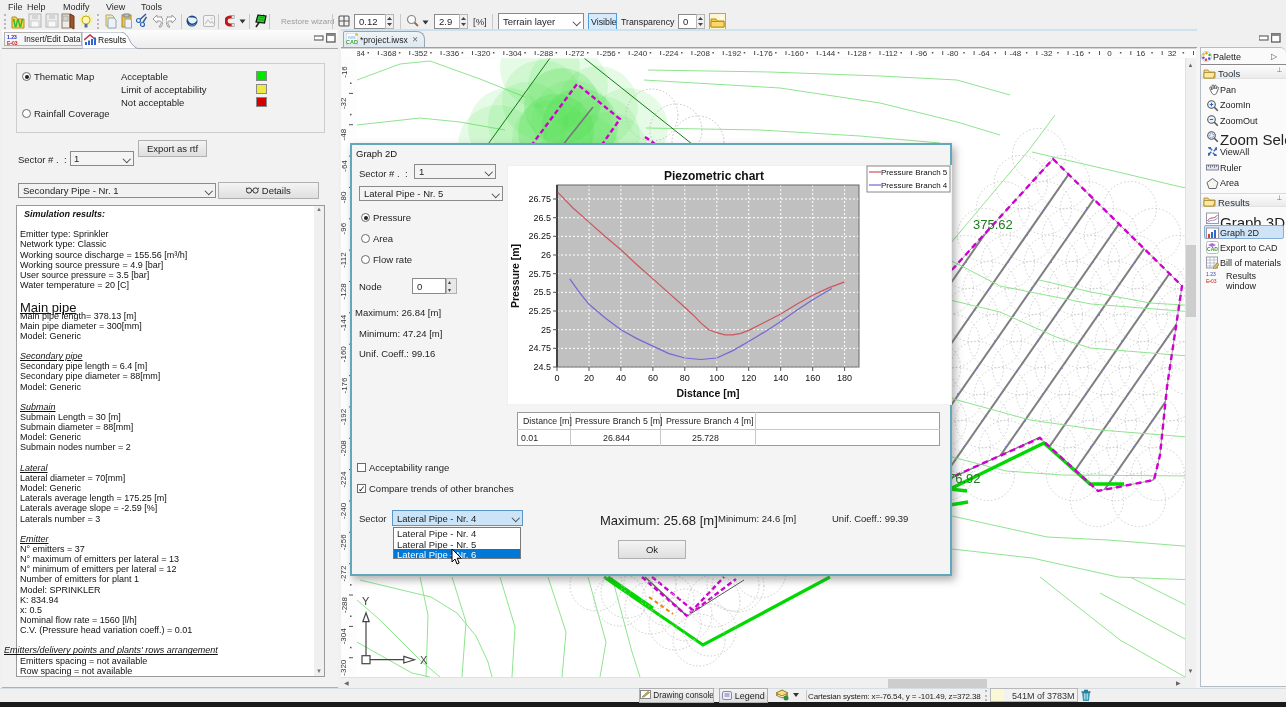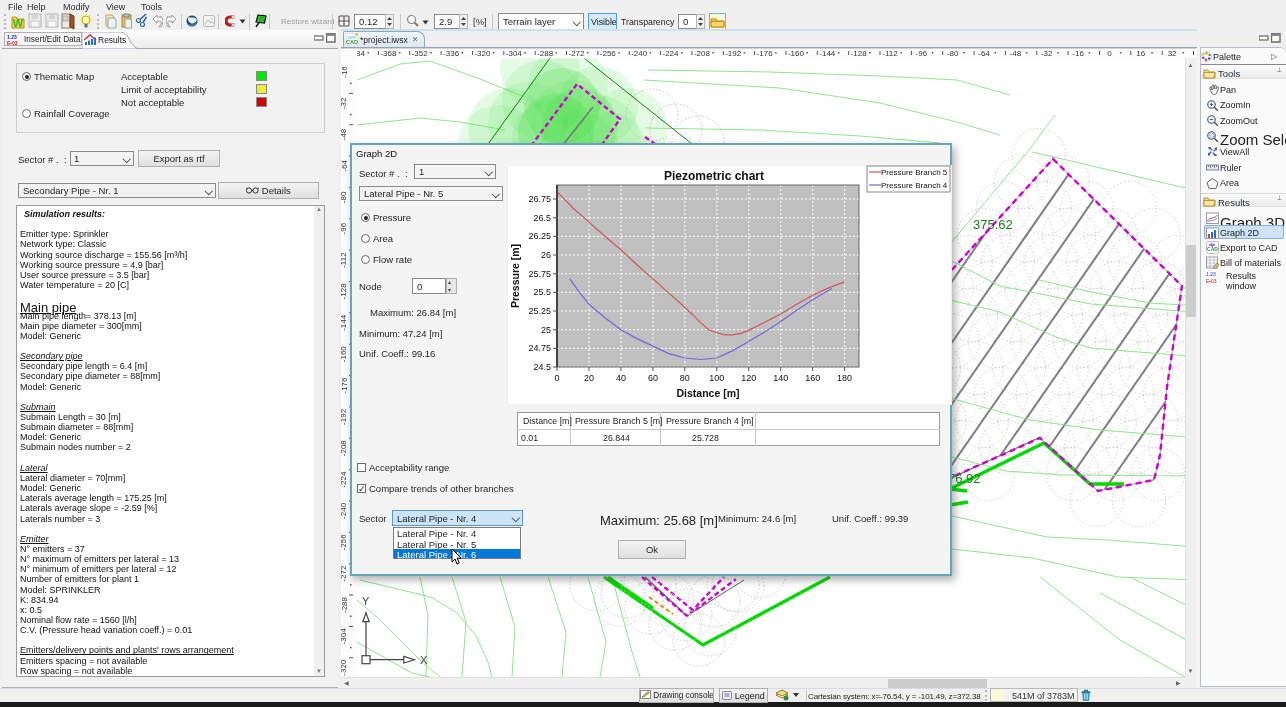--- a/index.html
+++ b/index.html
@@ -174,21 +174,21 @@
 <div class="tx" style="left:121px;top:71px;font-size:9.5px;color:#1e1e1e">Acceptable</div>
 <div class="tx" style="left:121px;top:84px;font-size:9.5px;color:#1e1e1e">Limit of acceptability</div>
 <div class="tx" style="left:121px;top:97px;font-size:9.5px;color:#1e1e1e">Not acceptable</div>
 <div class="abs" style="left:256px;top:71px;width:11px;height:10px;background:#00e800;border:1px solid #8a8a8a"></div>
 <div class="abs" style="left:256px;top:84px;width:11px;height:10px;background:#f0ea40;border:1px solid #8a8a8a"></div>
 <div class="abs" style="left:256px;top:97px;width:11px;height:10px;background:#d40000;border:1px solid #8a8a8a"></div>
 <div class="tx" style="left:18px;top:154px;font-size:9.5px;color:#1e1e1e">Sector #&nbsp;.&nbsp;&nbsp;:</div>
 <div class="abs" style="left:70px;top:151px;width:64px;height:15px;background:#f4f4f4;border:1px solid #8a8a8a"></div>
 <div class="tx" style="left:74px;top:153px;font-size:9.5px;color:#1e1e1e">1</div>
 <div class="chev" style="left:124px;top:155.5px"></div>
-<div class="btn" style="left:138px;top:150px;width:82px;height:17px;line-height:16px;font-size:9.5px">Export as rtf</div>
+<div class="btn" style="left:138px;top:140px;width:69px;height:17px;line-height:16px;font-size:9.5px">Export as rtf</div>
 <div class="abs" style="left:18px;top:183px;width:198px;height:15px;background:#f2f2f2;border:1px solid #8a8a8a"></div>
 <div class="tx" style="left:23px;top:185px;font-size:9.5px;color:#1e1e1e">Secondary Pipe - Nr. 1</div>
 <div class="chev" style="left:206px;top:187.5px"></div>
 <div class="btn" style="left:218px;top:182px;width:101px;height:17px;line-height:16px;font-size:9.5px"><svg width="13" height="9" viewBox="0 0 13 9" style="vertical-align:-1px">
       <circle cx="3" cy="4.5" r="2.6" fill="none" stroke="#333"></circle>
       <circle cx="9.5" cy="4.5" r="2.6" fill="none" stroke="#333"></circle>
       <path d="M5.6 4.5h1.4M0.4 3L0 1.5M12.6 3l0.4-1.5" stroke="#333" fill="none"></path>
     </svg> Details</div>
 <div class="abs" style="left:16px;top:205px;width:309px;height:472px;background:#fff;border:1px solid #9a9a9a"></div>
 <div class="tx" style="left:24px;top:209.0px;font-size:9px;color:#111;font-weight:bold;font-style:italic">Simulation results:</div>
@@ -220,21 +220,21 @@
 <div class="tx" style="left:20px;top:533.7999999999994px;font-size:9px;color:#111;font-style:italic;text-decoration:underline">Emitter</div>
 <div class="tx" style="left:20px;top:543.9499999999994px;font-size:9px;color:#111">N° emitters = 37</div>
 <div class="tx" style="left:20px;top:554.0999999999993px;font-size:9px;color:#111">N° maximum of emitters per lateral =  13</div>
 <div class="tx" style="left:20px;top:564.2499999999993px;font-size:9px;color:#111">N° minimum of emitters per lateral =  12</div>
 <div class="tx" style="left:20px;top:574.3999999999993px;font-size:9px;color:#111">Number of emitters for plant 1</div>
 <div class="tx" style="left:20px;top:584.5499999999993px;font-size:9px;color:#111">Model: SPRINKLER</div>
 <div class="tx" style="left:20px;top:594.6999999999992px;font-size:9px;color:#111">K: 834.94</div>
 <div class="tx" style="left:20px;top:604.8499999999992px;font-size:9px;color:#111">x: 0.5</div>
 <div class="tx" style="left:20px;top:614.9999999999992px;font-size:9px;color:#111">Nominal flow rate = 1560 [l/h]</div>
 <div class="tx" style="left:20px;top:625.1499999999992px;font-size:9px;color:#111">C.V. (Pressure head variation coeff.) = 0.01</div>
-<div class="tx" style="left:20px;top:645.4499999999991px;font-size:9px;color:#111;text-decoration:underline">Emitters/delivery points and plants' rows arrangement</div>
+<div class="tx" style="left:4px;top:645.4499999999991px;font-size:9px;color:#111;font-style:italic;text-decoration:underline">Emitters/delivery points and plants' rows arrangement</div>
 <div class="tx" style="left:20px;top:655.5999999999991px;font-size:9px;color:#111">Emitters spacing = not available</div>
 <div class="tx" style="left:20px;top:665.7499999999991px;font-size:9px;color:#111">Row spacing  = not available</div>
 <div class="abs" style="left:314px;top:206px;width:10px;height:470px;background:#f0f0f0"></div>
 <div class="tx" style="left:316px;top:206px;font-size:6px;color:#777">▲</div>
 <div class="tx" style="left:316px;top:668px;font-size:6px;color:#777">▼</div>
 <div class="abs" style="left:2px;top:687px;width:336px;height:1px;background:#b0b0b0"></div>
 <div class="abs" style="left:341px;top:29px;width:856px;height:2px;background:#cde2ec"></div>
 <div class="abs" style="left:341px;top:31px;width:856px;height:16px;background:#f0f0f0"></div>
 <div class="abs" style="left:341px;top:46.5px;width:856px;height:1.5px;background:#9aa0b8"></div>
 <div class="abs" style="left:343px;top:31px;width:82px;height:16px;background:linear-gradient(#eef4f8,#dde8f0);border:1px solid #9aa4b8;border-bottom:none;border-radius:2px 8px 0 0"></div>
@@ -782,21 +782,21 @@
 <div class="radio" style="left:9px;top:89px"></div>
 <div class="tx" style="left:21px;top:88px;font-size:9.5px;color:#1e1e1e">Area</div>
 <div class="radio" style="left:9px;top:110px"></div>
 <div class="tx" style="left:21px;top:109px;font-size:9.5px;color:#1e1e1e">Flow rate</div>
 <div class="tx" style="left:7px;top:136px;font-size:9.5px;color:#1e1e1e">Node</div>
 <div class="abs" style="left:60px;top:133px;width:34px;height:16px;background:#fff;border:1px solid #8a8a8a"></div>
 <div class="tx" style="left:65px;top:136px;font-size:9.5px;color:#1e1e1e">0</div>
 <div class="abs" style="left:94px;top:133px;width:11px;height:16px;background:#e8e8e8;border:1px solid #b0b0b0"></div>
 <div class="tx" style="left:96px;top:133px;font-size:6px;color:#444">▴</div>
 <div class="tx" style="left:96px;top:141px;font-size:6px;color:#444">▾</div>
-<div class="tx" style="left:18px;top:162px;font-size:9.5px;color:#1e1e1e">Maximum: 26.84 [m]</div>
+<div class="tx" style="left:3px;top:162px;font-size:9.5px;color:#1e1e1e">Maximum: 26.84 [m]</div>
 <div class="tx" style="left:7px;top:183px;font-size:9.5px;color:#1e1e1e">Minimum: 47.24 [m]</div>
 <div class="tx" style="left:7px;top:203px;font-size:9.5px;color:#1e1e1e">Unif. Coeff.: 99.16</div>
 <svg class="abs" style="left:155px;top:20px" width="445" height="240" viewBox="0 0 445 240">
       <rect x="0" y="0" width="445" height="240" fill="#ffffff" stroke="#e2e2e2" stroke-width="1"></rect>
       <text x="207" y="15" font-size="12" font-weight="bold" fill="#111" text-anchor="middle" font-family="Liberation Sans">Piezometric chart</text>
       <rect x="50" y="20" width="302" height="182" fill="#c0c0c0"></rect>
       <path d="M50 202.0H352" stroke="#fff" stroke-width="1" stroke-dasharray="2,2"></path>
       <path d="M50 183.3H352" stroke="#fff" stroke-width="1" stroke-dasharray="2,2"></path>
       <path d="M50 164.7H352" stroke="#fff" stroke-width="1" stroke-dasharray="2,2"></path>
       <path d="M50 146.0H352" stroke="#fff" stroke-width="1" stroke-dasharray="2,2"></path>

